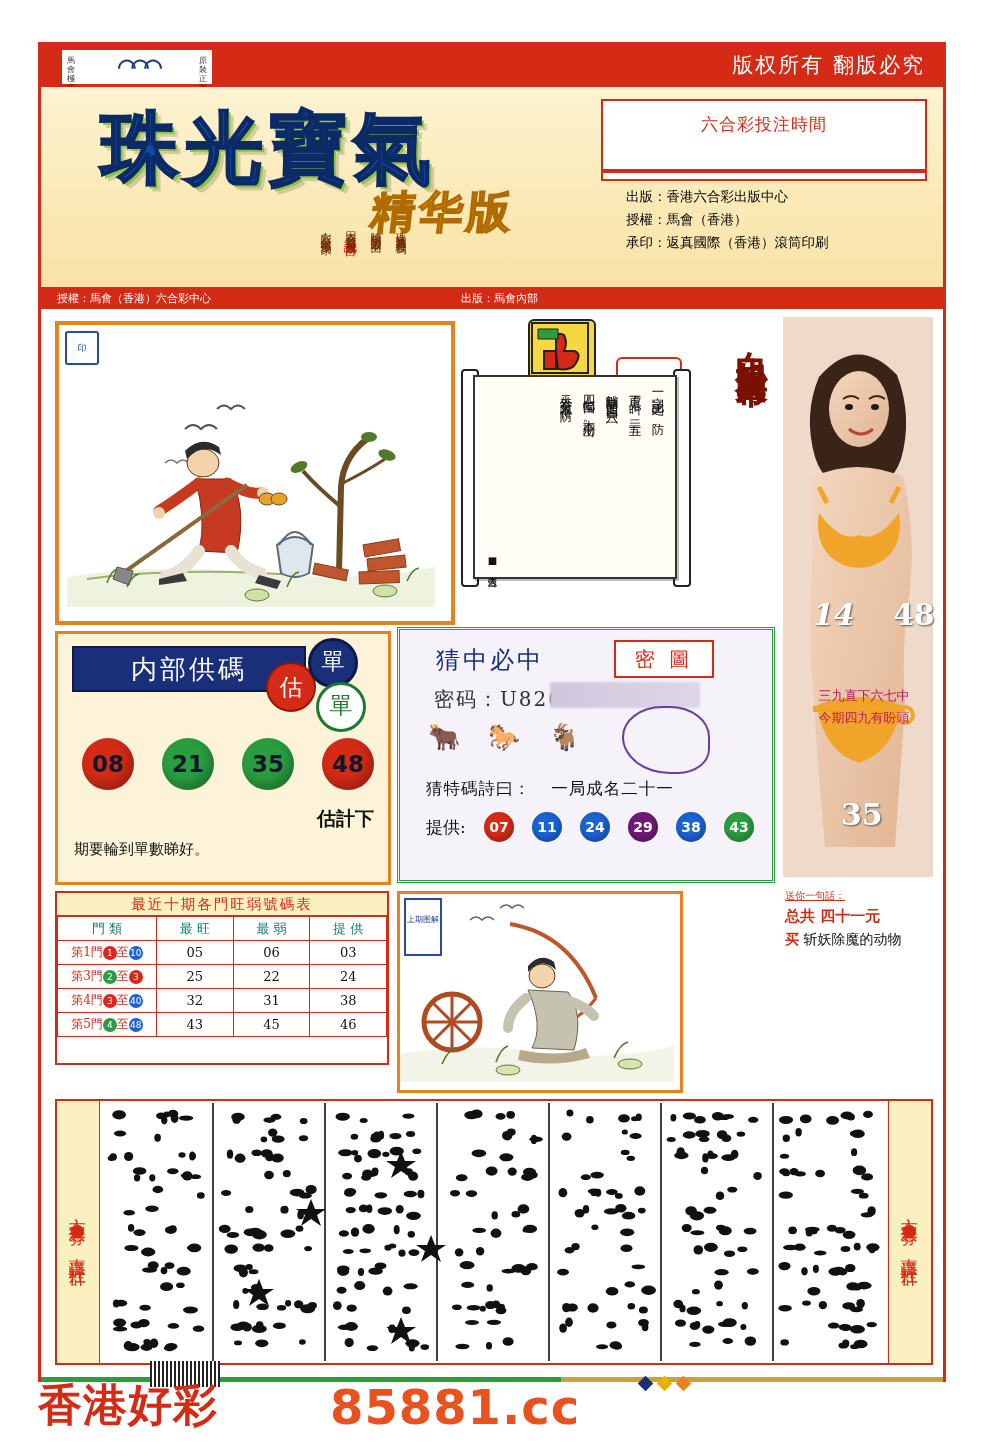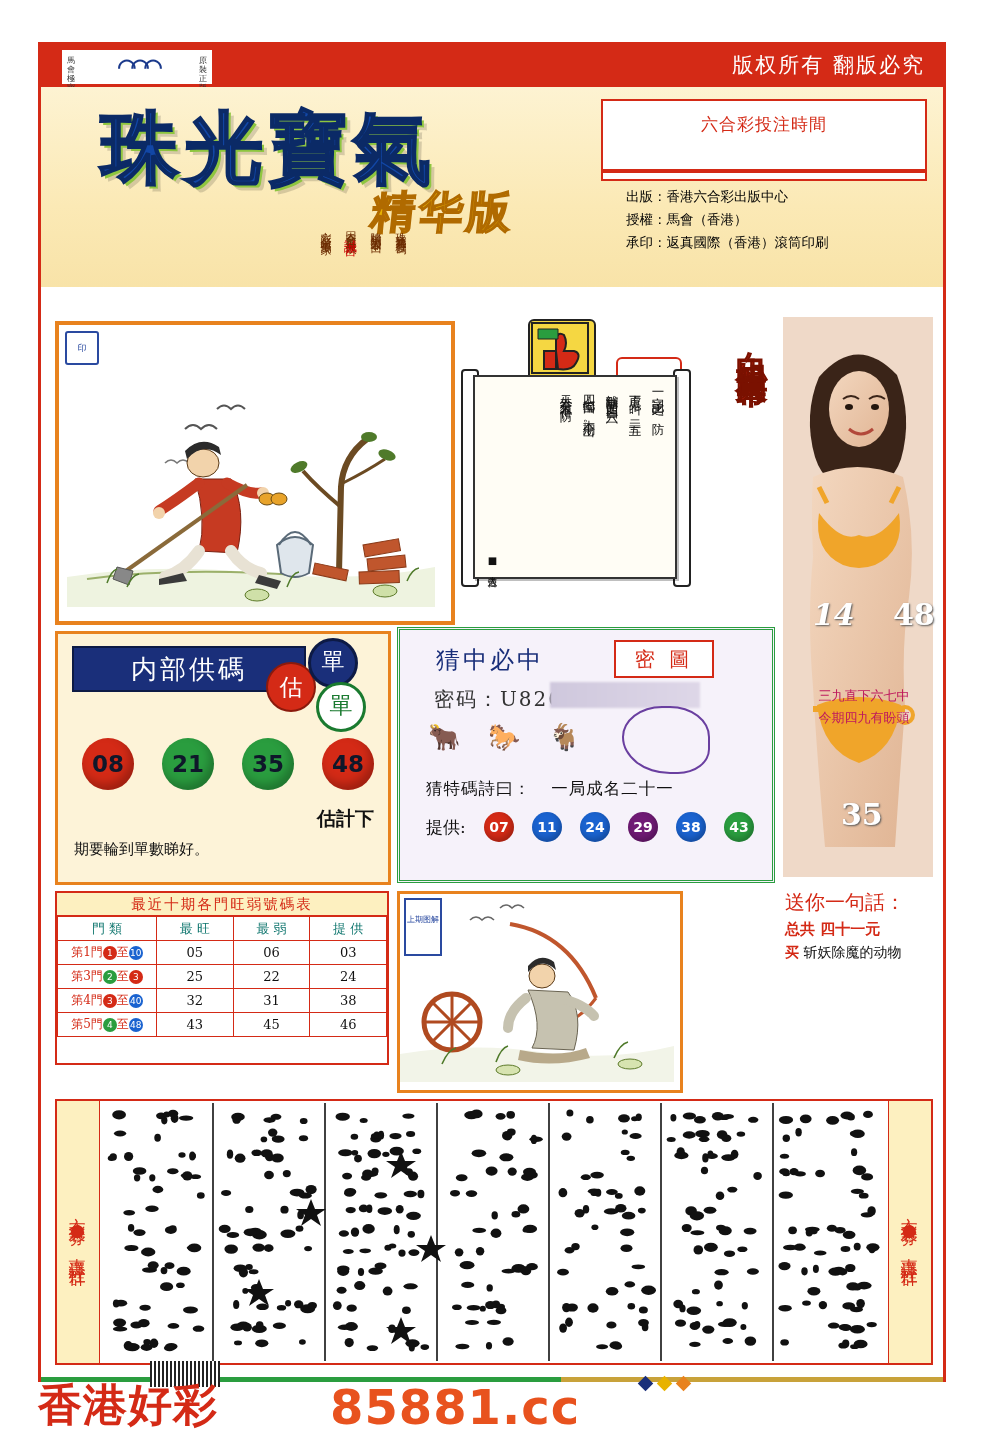--- a/index.html
+++ b/index.html
@@ -149,21 +149,21 @@
     font-family:"DejaVu Serif", serif;text-shadow:1px 1px 2px #555;
   }
   .lady-line{
     position:absolute;left:748px;width:150px;text-align:center;
     font-size:13px;color:#be185d;font-family:"DejaVu Serif", serif;
   }
   .lady-foot{
     position:absolute;left:744px;top:580px;width:160px;
     font-family:"DejaVu Serif", serif;
   }
-  .lady-foot .r1{color:#d42a16;font-size:20px;}
+  .lady-foot .r1{color:#d42a16;font-size:10px;text-decoration:underline;}
   .lady-foot .r2{color:#d42a16;font-size:15px;font-weight:bold;margin-top:4px;}
   .lady-foot .r3{font-size:14px;margin-top:5px;color:#111;}
   .lady-foot .r3 b{color:#d42a16;}
   
   .supply{
     position:absolute;left:14px;top:322px;width:330px;height:248px;
     border:3px solid #e8821e;background:#fdf3d8;
   }
   .supply-head{
     position:absolute;left:14px;top:12px;width:230px;height:42px;
@@ -336,20 +336,24 @@
       <div class="bar"></div>
     </div>
 
     <div class="pub-lines">
       <div>出版：香港六合彩出版中心</div>
       <div>授權：馬會（香港）</div>
       <div>承印：返真國際（香港）滾筒印刷</div>
     </div>
   </div>
 
+  <div class="authbar">
+    <div class="l">授權：馬會（香港）六合彩中心</div>
+    <div class="r">出版：馬會內部</div>
+  </div>
 
   <div class="body-area">
 
     <div class="illus1">
       <div class="stamp">印</div>
       <svg class="illus-canvas" viewBox="0 0 368 240">
         <rect x="0" y="0" width="368" height="240" fill="#ffffff"></rect>
         <path d="M0 210 Q90 196 190 206 T368 200 L368 240 L0 240 Z" fill="#eef3e0"></path>
         <path d="M20 212 Q110 200 230 208" stroke="#9bb06a" fill="none" stroke-width="2"></path>
 

